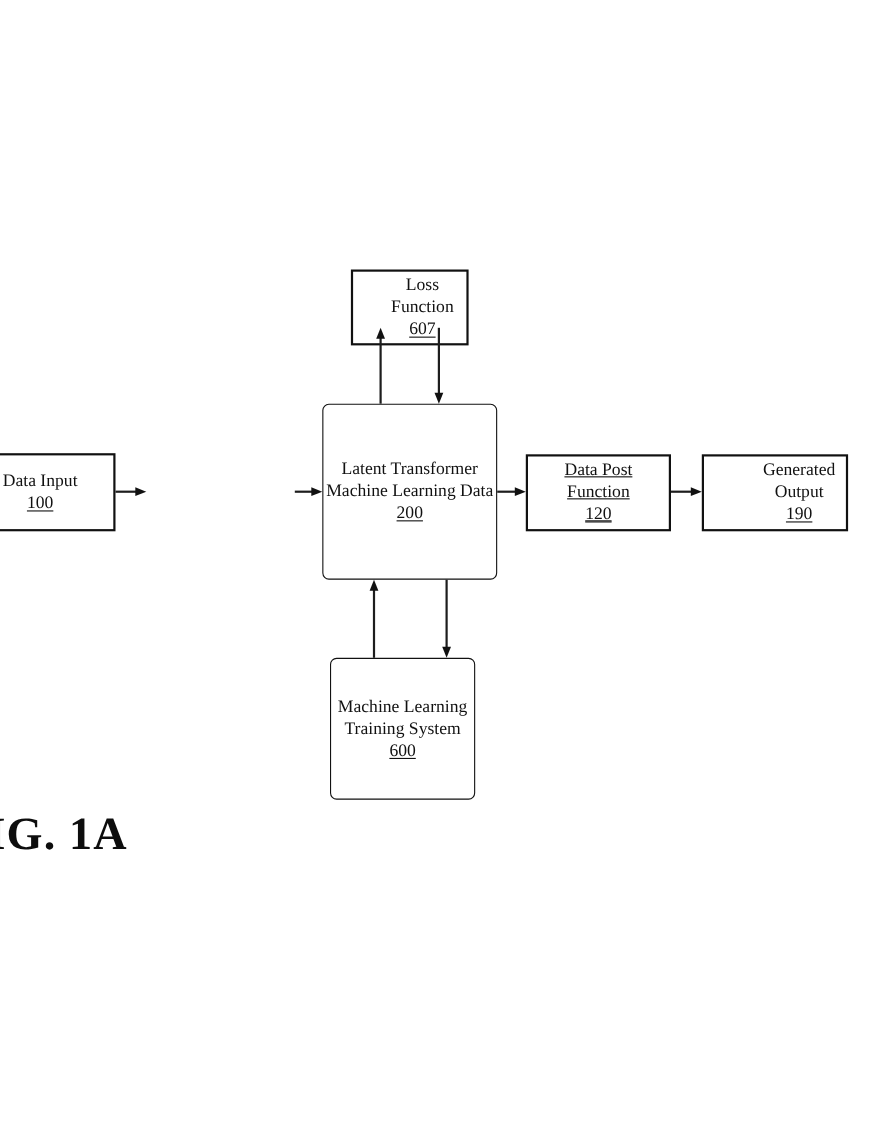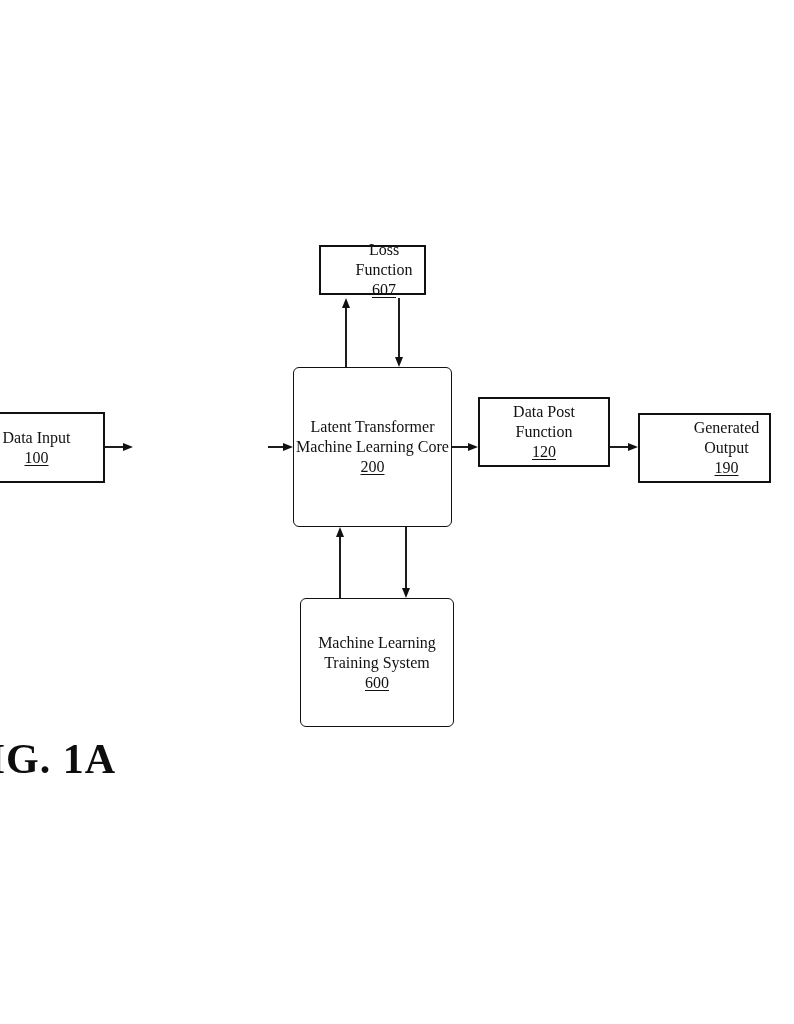--- a/index.html
+++ b/index.html
@@ -22,24 +22,24 @@
     box-sizing:border-box;
   }
   .node .label{font-size:16px;line-height:20px;}
   .node .ref{text-decoration:underline;text-underline-offset:2px;}
   .rounded{border-radius:6px;border-width:1.8px;}
 
   
   .n-data-input        {left:-32px; top:412px; width:137px; height:71px;}
   .n-data-preprocessor {left:133px; top:412px; width:135px; height:70px;}
   .n-core              {left:293px; top:367px; width:159px; height:160px;}
-  .n-data-post         {left:478px; top:397px; width:132px; height:70px;}
+  .n-data-post         {left:478px; top:413px; width:132px; height:70px;text-decoration:underline;}
   .n-generated-output  {left:638px; top:413px; width:133px; height:70px;padding-left:44px;}
-  .n-loss-function     {left:319px; top:245px; width:107px; height:50px;padding-left:23px;}
-  .n-training          {left:300px; top:598px; width:154px; height:129px;}
+  .n-loss-function     {left:319px; top:245px; width:107px; height:69px;padding-left:23px;}
+  .n-training          {left:300px; top:598px; width:132px; height:129px;}
 
   
   .shaft-h{position:absolute;height:1.8px;background:#1d1d1d;}
   .shaft-v{position:absolute;width:1.8px;background:#1d1d1d;}
   .head{position:absolute;width:0;height:0;}
   .head-right{border-top:4.5px solid transparent;border-bottom:4.5px solid transparent;border-left:10px solid #111;}
   .head-up{border-left:4.5px solid transparent;border-right:4.5px solid transparent;border-bottom:10px solid #111;}
   .head-down{border-left:4.5px solid transparent;border-right:4.5px solid transparent;border-top:10px solid #111;}
 
   .fig-label{
@@ -61,21 +61,21 @@
     <div class="label">
       <div>Data Input</div>
       <div class="ref">100</div>
     </div>
   </div>
 
 
   <div class="node rounded n-core">
     <div class="label">
       <div>Latent Transformer</div>
-      <div>Machine Learning Core</div>
+      <div>Machine Learning Data</div>
       <div class="ref">200</div>
     </div>
   </div>
 
   <div class="node n-data-post">
     <div class="label">
       <div>Data Post</div>
       <div>Function</div>
       <div class="ref">120</div>
     </div>

